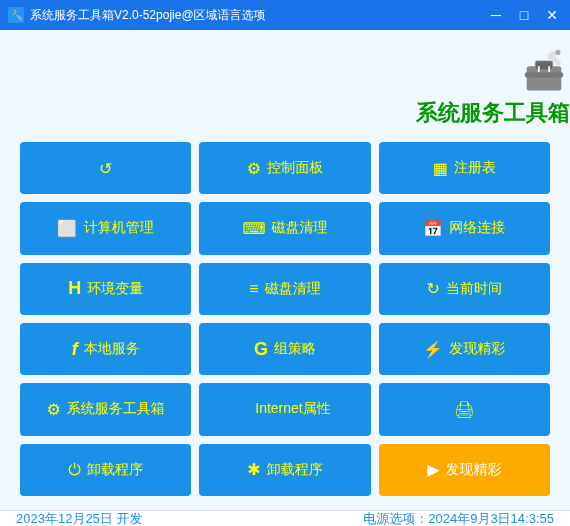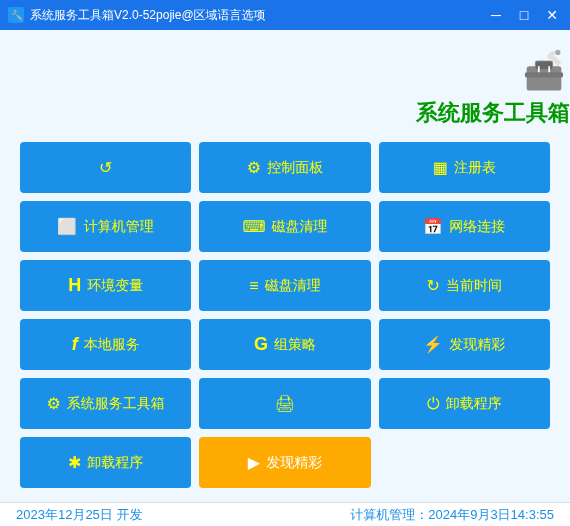--- a/index.html
+++ b/index.html
@@ -89,21 +89,21 @@
       color: white;
     }
     .btn-icon {
       font-size: 16px;
       color: #ffff00;
     }
     .discover .btn-icon {
       color: white;
     }
     .footer {
-      height: 24px;
+      height: 16px;
       background: white;
       border-top: 1px solid #ddd;
       display: flex;
       align-items: center;
       justify-content: space-between;
       padding: 0 16px;
       flex-shrink: 0;
       margin-top: 8px;
     }
     .footer-text {
@@ -188,34 +188,38 @@
     </button>
     <button class="grid-btn">
       <span class="btn-icon" style="">⚡</span>
       <span>发现精彩</span>
     </button>
     <button class="grid-btn">
       <span class="btn-icon" style="">⚙</span>
       <span>系统服务工具箱</span>
     </button>
     <button class="grid-btn">
+      <span class="btn-icon" style="font-style: italic; font-size: 18px; color: rgb(26, 144, 232); font-weight: bold;">e</span>
+      <span>Internet属性</span>
+    </button>
+    <button class="grid-btn">
       <span class="btn-icon" style="">🖨</span>
     </button>
     <button class="grid-btn">
       <span class="btn-icon" style="">⏻</span>
       <span>卸载程序</span>
     </button>
     <button class="grid-btn">
       <span class="btn-icon" style="">✱</span>
       <span>卸载程序</span>
     </button>
     <button class="grid-btn discover">
       <span class="btn-icon" style="">▶</span>
       <span>发现精彩</span>
     </button>
   </div>
 
 <div class="footer">
   <span class="footer-text">2023年12月25日 开发</span>
   <span class="footer-text">
-    <span>计算机管理：</span><span>2024年9月3日14:3:55</span>
+    <span>电源选项：</span><span>2024年9月3日14:3:55</span>
   </span>
 </div>
 
 </body></html>

